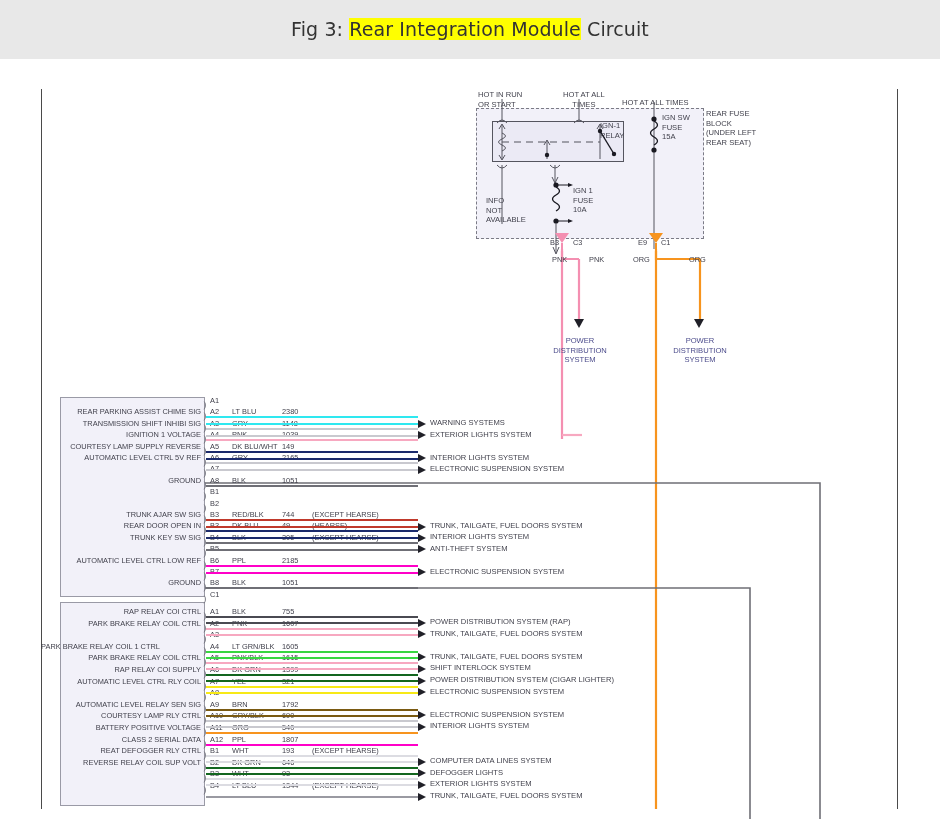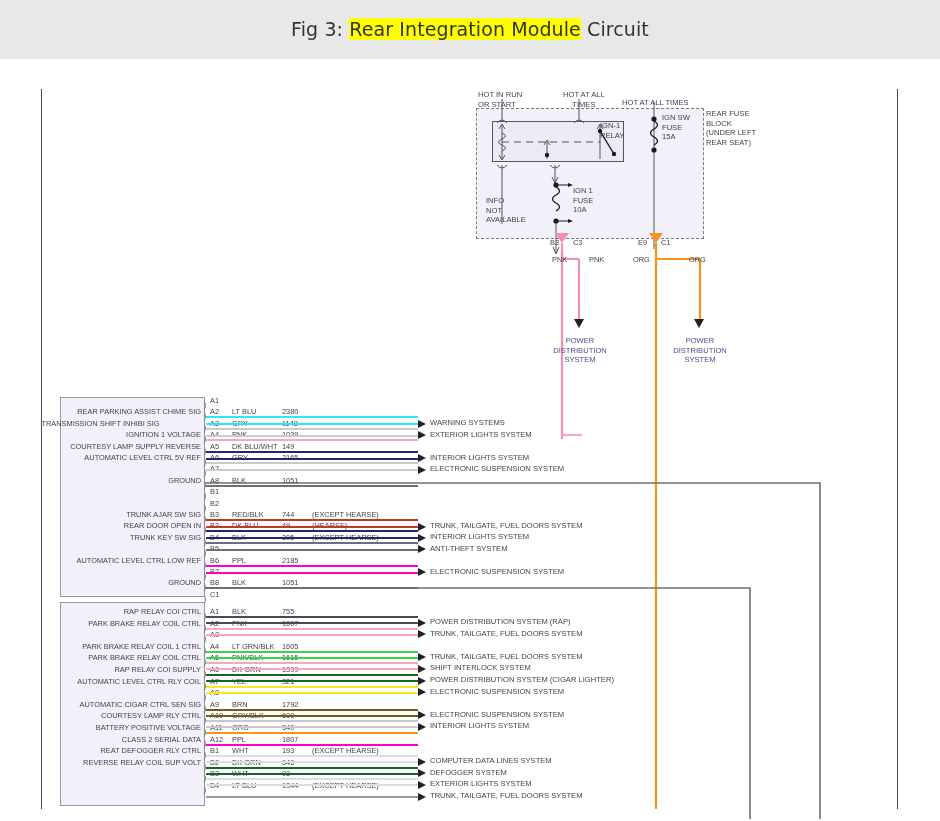--- a/index.html
+++ b/index.html
@@ -228,21 +228,21 @@
       <div class="pin" style="left: 203px; top: 341px;">)</div>
       <div class="pinlbl" style="left: 210px; top: 337px;">A1</div>
       <div class="pin" style="left: 203px; top: 352.4px;">)</div>
       <div class="pinlbl" style="left: 210px; top: 348.4px;">A2</div>
       <div class="pinlbl" style="left: 0px; top: 348.4px; width: 201px; text-align: right;">REAR PARKING ASSIST CHIME SIG</div>
       <div class="pinlbl" style="left: 232px; top: 348.4px;">LT BLU</div>
       <div class="pinlbl" style="left: 282px; top: 348.4px;">2380</div>
       <div class="hl2" style="left: 206px; top: 357.4px; width: 212px; background: rgb(46, 232, 240);"></div>
       <div class="pin" style="left: 203px; top: 363.8px;">)</div>
       <div class="pinlbl" style="left: 210px; top: 359.8px;">A3</div>
-      <div class="pinlbl" style="left: 0px; top: 359.8px; width: 201px; text-align: center;">TRANSMISSION SHIFT INHIBI SIG</div>
+      <div class="pinlbl" style="left: 0px; top: 359.8px; width: 201px; text-align: right;">TRANSMISSION SHIFT INHIBI SIG</div>
       <div class="pinlbl" style="left: 232px; top: 359.8px;">GRY</div>
       <div class="pinlbl" style="left: 282px; top: 359.8px;">1148</div>
       <div class="hl2" style="left: 206px; top: 368.8px; width: 212px; background: rgb(201, 201, 207);"></div>
       <div class="pin" style="left: 203px; top: 375.2px;">)</div>
       <div class="pinlbl" style="left: 210px; top: 371.2px;">A4</div>
       <div class="pinlbl" style="left: 0px; top: 371.2px; width: 201px; text-align: right;">IGNITION 1 VOLTAGE</div>
       <div class="pinlbl" style="left: 232px; top: 371.2px;">PNK</div>
       <div class="pinlbl" style="left: 282px; top: 371.2px;">1039</div>
       <div class="hl2" style="left: 206px; top: 380.2px; width: 212px; background: rgb(247, 168, 192);"></div>
       <div class="pin" style="left: 203px; top: 386.6px;">)</div>
@@ -346,21 +346,21 @@
       <div class="pin" style="left: 203px; top: 563.6px;">)</div>
       <div class="pinlbl" style="left: 210px; top: 559.6px;">A2</div>
       <div class="pinlbl" style="left: 0px; top: 559.6px; width: 201px; text-align: right;">PARK BRAKE RELAY COIL CTRL</div>
       <div class="pinlbl" style="left: 232px; top: 559.6px;">PNK</div>
       <div class="pinlbl" style="left: 282px; top: 559.6px;">1607</div>
       <div class="hl2" style="left: 206px; top: 568.6px; width: 212px; background: rgb(247, 168, 192);"></div>
       <div class="pin" style="left: 203px; top: 575.2px;">)</div>
       <div class="pinlbl" style="left: 210px; top: 571.2px;">A3</div>
       <div class="pin" style="left: 203px; top: 586.8px;">)</div>
       <div class="pinlbl" style="left: 210px; top: 582.8px;">A4</div>
-      <div class="pinlbl" style="left: 0px; top: 582.8px; width: 201px; text-align: right;">PARK BRAKE RELAY COIL 1 CTRL</div>
+      <div class="pinlbl" style="left: 0px; top: 582.8px; width: 201px; text-align: center;">PARK BRAKE RELAY COIL 1 CTRL</div>
       <div class="pinlbl" style="left: 232px; top: 582.8px;">LT GRN/BLK</div>
       <div class="pinlbl" style="left: 282px; top: 582.8px;">1605</div>
       <div class="hl2" style="left: 206px; top: 591.8px; width: 212px; background: rgb(57, 214, 65);"></div>
       <div class="pin" style="left: 203px; top: 598.4px;">)</div>
       <div class="pinlbl" style="left: 210px; top: 594.4px;">A5</div>
       <div class="pinlbl" style="left: 0px; top: 594.4px; width: 201px; text-align: right;">PARK BRAKE RELAY COIL CTRL</div>
       <div class="pinlbl" style="left: 232px; top: 594.4px;">PNK/BLK</div>
       <div class="pinlbl" style="left: 282px; top: 594.4px;">1615</div>
       <div class="hl2" style="left: 206px; top: 603.4px; width: 212px; background: rgb(247, 168, 192);"></div>
       <div class="pin" style="left: 203px; top: 610px;">)</div>
@@ -372,21 +372,21 @@
       <div class="pin" style="left: 203px; top: 621.6px;">)</div>
       <div class="pinlbl" style="left: 210px; top: 617.6px;">A7</div>
       <div class="pinlbl" style="left: 0px; top: 617.6px; width: 201px; text-align: right;">AUTOMATIC LEVEL CTRL RLY COIL</div>
       <div class="pinlbl" style="left: 232px; top: 617.6px;">YEL</div>
       <div class="pinlbl" style="left: 282px; top: 617.6px;">321</div>
       <div class="hl2" style="left: 206px; top: 626.6px; width: 212px; background: rgb(247, 233, 22);"></div>
       <div class="pin" style="left: 203px; top: 633.2px;">)</div>
       <div class="pinlbl" style="left: 210px; top: 629.2px;">A8</div>
       <div class="pin" style="left: 203px; top: 644.8px;">)</div>
       <div class="pinlbl" style="left: 210px; top: 640.8px;">A9</div>
-      <div class="pinlbl" style="left: 0px; top: 640.8px; width: 201px; text-align: right;">AUTOMATIC CIGAR CTRL SEN SIG</div>
+      <div class="pinlbl" style="left: 0px; top: 640.8px; width: 201px; text-align: right;">AUTOMATIC LEVEL RELAY SEN SIG</div>
       <div class="pinlbl" style="left: 232px; top: 640.8px;">BRN</div>
       <div class="pinlbl" style="left: 282px; top: 640.8px;">1792</div>
       <div class="hl2" style="left: 206px; top: 649.8px; width: 212px; background: rgb(122, 90, 18);"></div>
       <div class="pin" style="left: 203px; top: 656.4px;">)</div>
       <div class="pinlbl" style="left: 210px; top: 652.4px;">A10</div>
       <div class="pinlbl" style="left: 0px; top: 652.4px; width: 201px; text-align: right;">COURTESY LAMP RLY CTRL</div>
       <div class="pinlbl" style="left: 232px; top: 652.4px;">GRY/BLK</div>
       <div class="pinlbl" style="left: 282px; top: 652.4px;">690</div>
       <div class="hl2" style="left: 206px; top: 661.4px; width: 212px; background: rgb(201, 201, 207);"></div>
       <div class="pin" style="left: 203px; top: 668px;">)</div>
@@ -448,21 +448,21 @@
       <div class="arrow" style="left: 418px; top: 652.3px;"></div>
       <div class="dest" style="left: 430px; top: 650.8px;">ELECTRONIC SUSPENSION SYSTEM</div>
       <div class="hl2" style="left: 206px; top: 667.4px; width: 212px; background: rgb(201, 201, 207);"></div>
       <div class="arrow" style="left: 418px; top: 663.9px;"></div>
       <div class="dest" style="left: 430px; top: 662.4px;">INTERIOR LIGHTS SYSTEM</div>
       <div class="hl2" style="left: 206px; top: 702.2px; width: 212px; background: rgb(220, 220, 226);"></div>
       <div class="arrow" style="left: 418px; top: 698.7px;"></div>
       <div class="dest" style="left: 430px; top: 697.2px;">COMPUTER DATA LINES SYSTEM</div>
       <div class="hl2" style="left: 206px; top: 713.8px; width: 212px; background: rgb(19, 102, 31);"></div>
       <div class="arrow" style="left: 418px; top: 710.3px;"></div>
-      <div class="dest" style="left: 430px; top: 708.8px;">DEFOGGER SYSTEM</div>
+      <div class="dest" style="left: 430px; top: 708.8px;">DEFOGGER LIGHTS</div>
       <div class="hl2" style="left: 206px; top: 725.4px; width: 212px; background: rgb(220, 220, 226);"></div>
       <div class="arrow" style="left: 418px; top: 721.9px;"></div>
       <div class="dest" style="left: 430px; top: 720.4px;">EXTERIOR LIGHTS SYSTEM</div>
       <div class="hl2" style="left: 206px; top: 737px; width: 212px; background: rgb(154, 154, 162);"></div>
       <div class="arrow" style="left: 418px; top: 733.5px;"></div>
       <div class="dest" style="left: 430px; top: 732px;">TRUNK, TAILGATE, FUEL DOORS SYSTEM</div>
     </div>
 
 </div>
 

